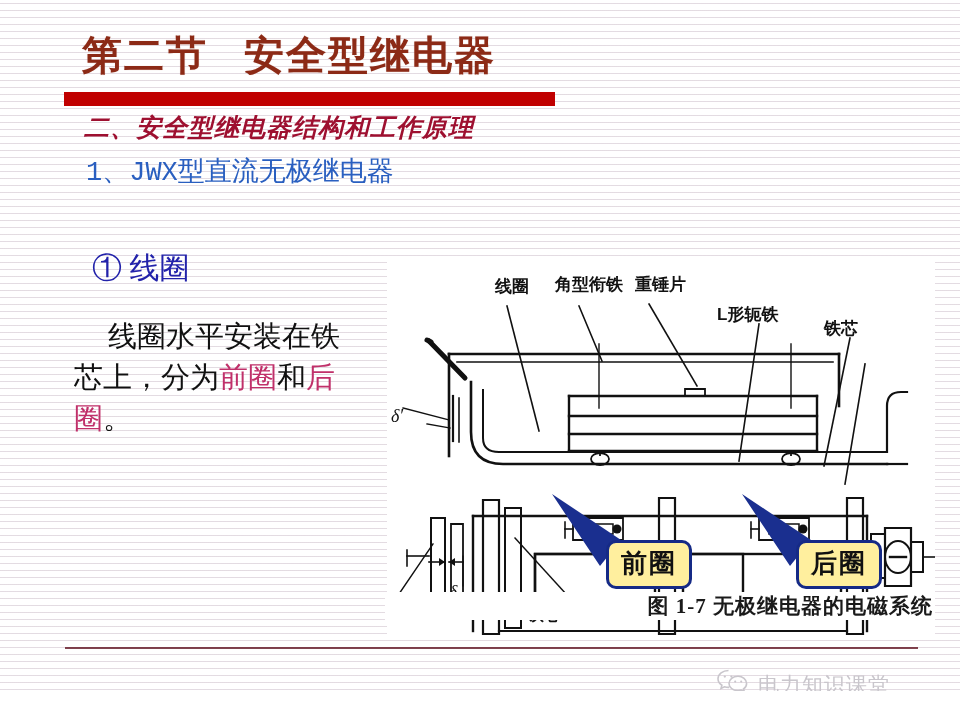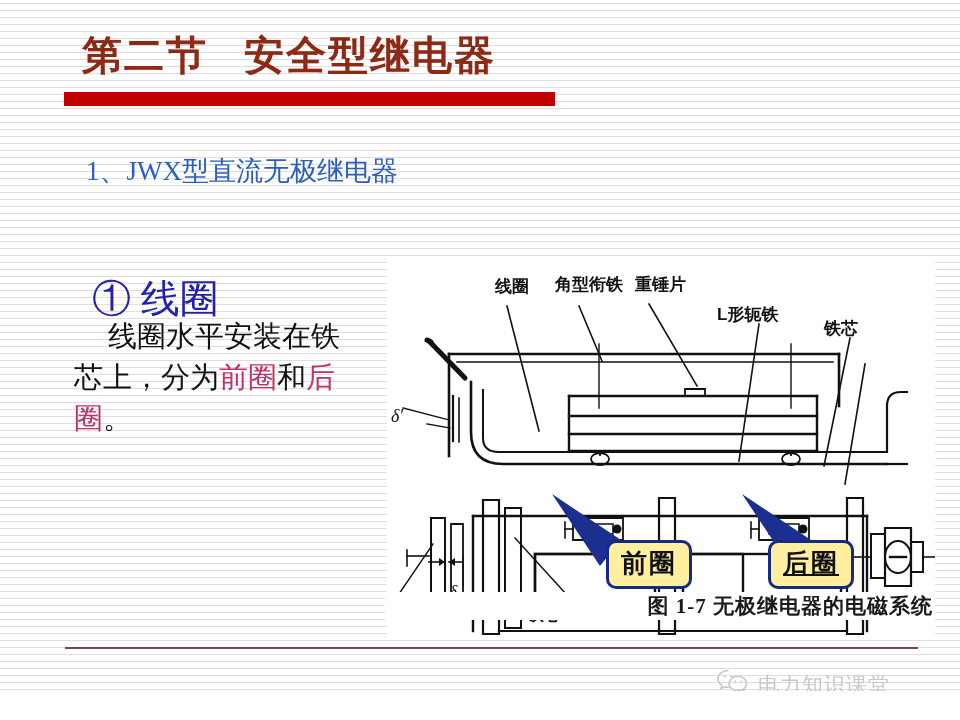--- a/index.html
+++ b/index.html
@@ -70,40 +70,40 @@
   }
 
   #heading3 {
     position: absolute;
     left: 86px;
     top: 153px;
     font-size: 27px;
     color: #2a5fc0;
     letter-spacing: 0px;
     white-space: nowrap;
-    font-family: Liberation Serif, serif;
+    font-family: Liberation Mono, monospace;
   }
 
   #line-emag {
     position: absolute;
     left: 90px;
     top: 203px;
     font-size: 30px;
     font-weight: 700;
     white-space: nowrap;
     font-family: "Liberation Sans", "DejaVu Sans", sans-serif;
   }
   #line-emag .hl { color: #cc0066; }
   #line-emag .pl { color: #1b1b1b; }
 
   #item-coil {
     position: absolute;
     left: 92px;
-    top: 272px;
-    font-size: 39px;
+    top: 248px;
+    font-size: 30px;
     color: #2222aa;
     font-weight: 500;
     white-space: nowrap;
     font-family: "Liberation Serif", "DejaVu Serif", serif;
   }
 
   #body-text {
     position: absolute;
     left: 62px;
     top: 316px;
@@ -151,21 +151,21 @@
     border-radius: 10px;
     font-size: 26px;
     font-weight: 700;
     color: #111111;
     text-align: center;
     padding: 3px 12px 5px 12px;
     font-family: "Liberation Serif", "DejaVu Serif", serif;
     letter-spacing: 2px;
   }
   #callout-front { left: 606px; top: 540px; }
-  #callout-back  { left: 768px; top: 540px; text-decoration: underline; }
+  #callout-back  { left: 796px; top: 540px; }
 
   
   #footer-rule {
     position: absolute;
     left: 65px;
     top: 647px;
     width: 853px;
     height: 2px;
     background: #6b2230;
     opacity: 0.85;
@@ -186,20 +186,21 @@
   #watermark .wx { display: block; }
 </style>
 </head>
 <body>
 
 <div id="slide">
 
   <div id="title">第二节   安全型继电器</div>
   <div id="title-rule"></div>
 
+  <div id="heading2">二、安全型继电器结构和工作原理</div>
   <div id="heading3">1、JWX型直流无极继电器</div>
 
 
   <div id="item-coil">① 线圈</div>
 
   <div id="body-text">
     <div><span class="indent">线圈水平安装在铁</span></div>
     <div><span>芯上，分为</span><span class="hl">前圈</span><span>和</span><span class="hl">后</span></div>
     <div><span class="hl">圈</span><span>。</span></div>
   </div>

